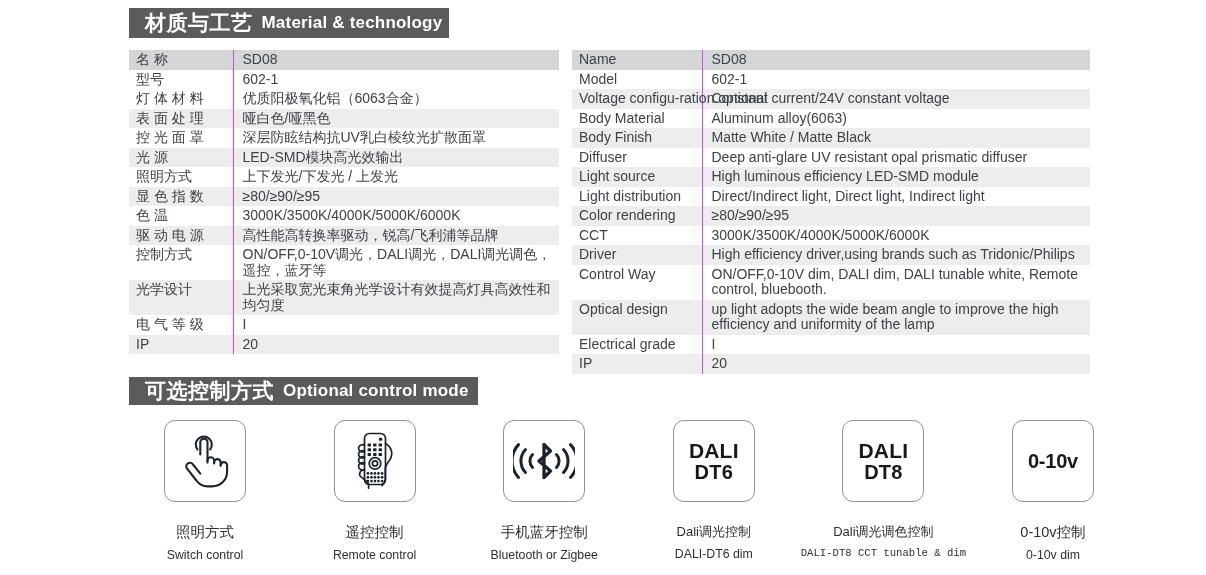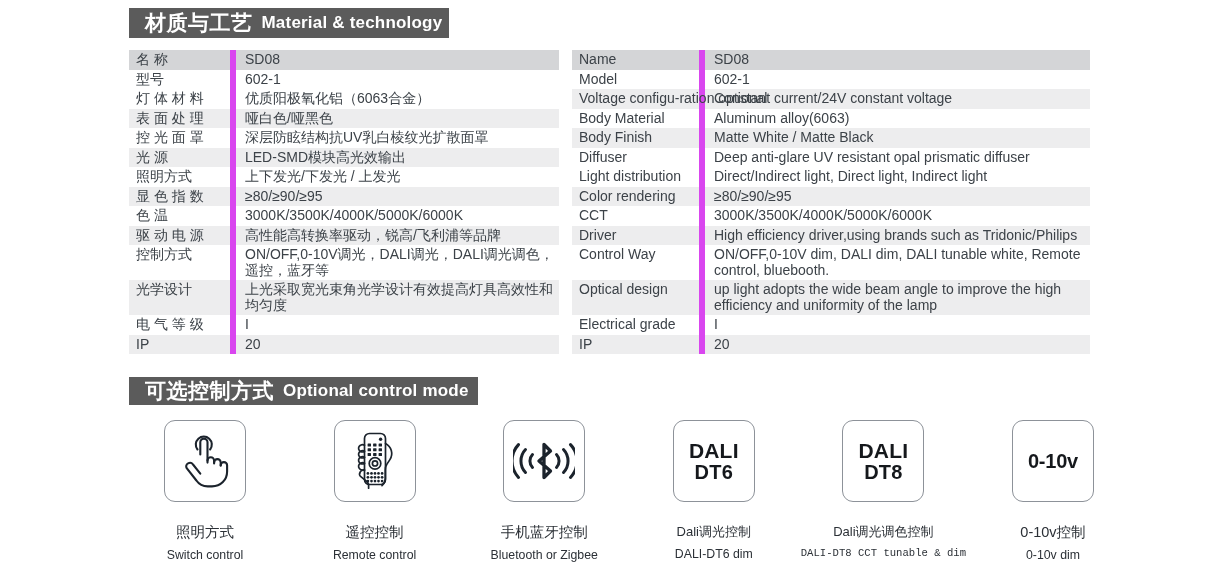--- a/index.html
+++ b/index.html
@@ -57,21 +57,21 @@
     vertical-align: top;
     line-height: 15.5px;
     border: 0;
   }
   .spec-table td.label {
     color: #3c4248;
     white-space: nowrap;
   }
   .spec-table td.value {
     color: #3c4248;
-    border-left: 6px solid #d946ef;
+    border-left: 1px solid #d946ef;
     padding-left: 9px;
   }
   #table-cn td.label { width: 104px; }
   #table-cn td.value { width: 326px; }
   #table-en td.label { width: 130px; }
   #table-en td.value { width: 388px; }
 
   
   .cards {
     position: absolute;
@@ -220,20 +220,24 @@
           <td class="label">Body Material</td>
           <td class="value">Aluminum alloy(6063)</td>
         </tr>
         <tr class="stripe">
           <td class="label">Body Finish</td>
           <td class="value">Matte White / Matte Black</td>
         </tr>
         <tr>
           <td class="label">Diffuser</td>
           <td class="value">Deep anti-glare UV resistant opal prismatic diffuser</td>
+        </tr>
+        <tr class="stripe">
+          <td class="label">Light source</td>
+          <td class="value">High luminous efficiency LED-SMD module</td>
         </tr>
         <tr>
           <td class="label">Light distribution</td>
           <td class="value">Direct/Indirect light, Direct light, Indirect light</td>
         </tr>
         <tr class="stripe">
           <td class="label">Color rendering</td>
           <td class="value">≥80/≥90/≥95</td>
         </tr>
         <tr>

